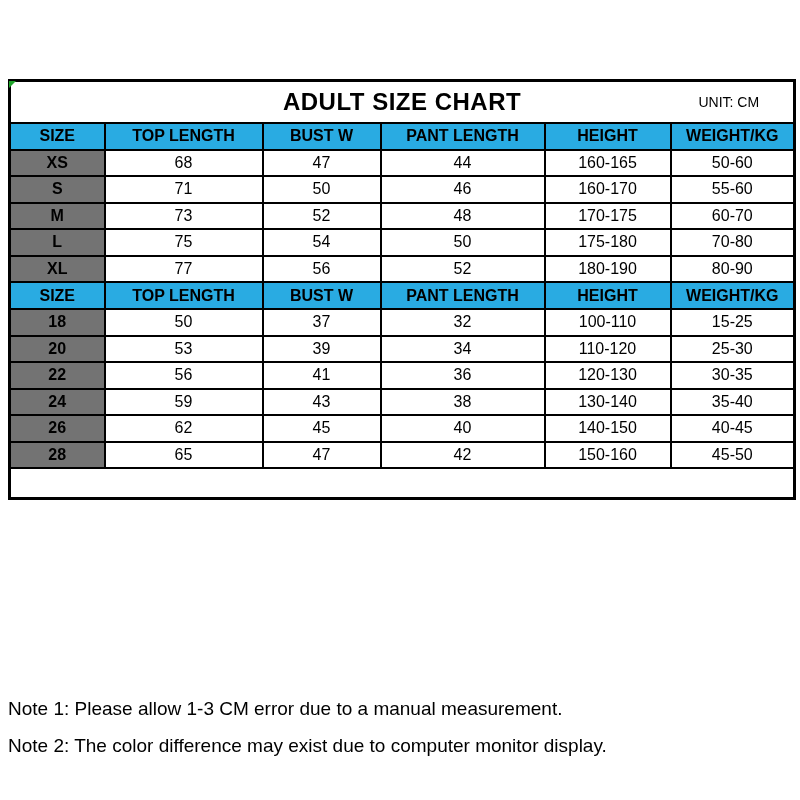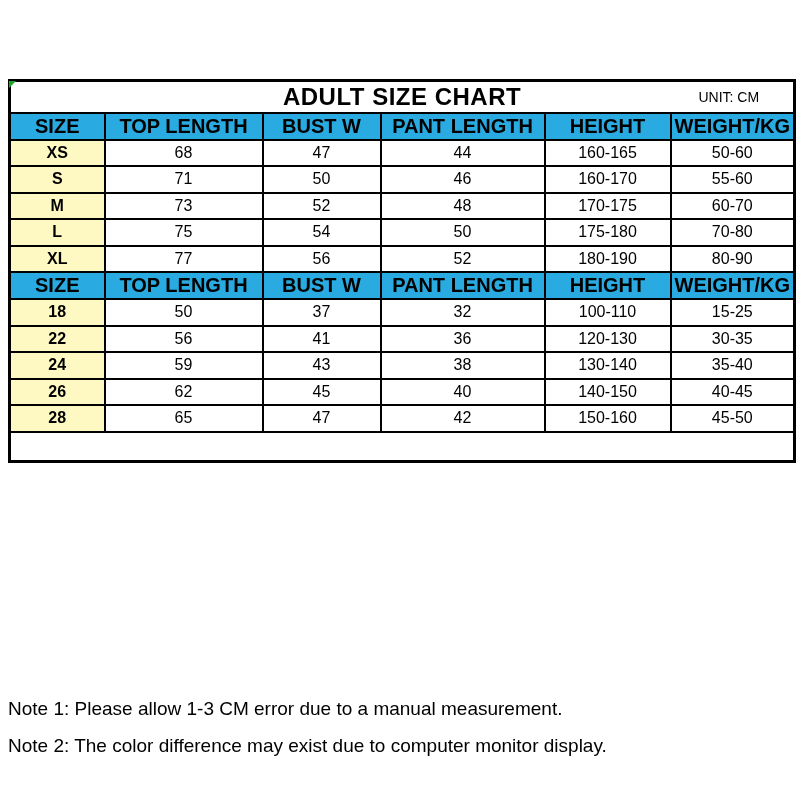--- a/index.html
+++ b/index.html
@@ -26,48 +26,48 @@
   }
   .sc td, .sc th {
     border: 2px solid #000;
     text-align: center;
     vertical-align: middle;
     overflow: hidden;
     white-space: nowrap;
     padding: 0;
   }
   .title-cell {
-    height: 32px;
+    height: 42px;
     font-size: 24px;
     font-weight: bold;
     letter-spacing: 0.5px;
     position: relative;
   }
   .title-cell.child { height: 34px; }
   .title-cell .unit {
     position: absolute;
     right: 34px; top: 50%;
     transform: translateY(-50%);
     font-size: 14px;
     font-weight: normal;
     letter-spacing: 0;
   }
   .hdr th {
     height: 27px;
     background: #29ABE2;
-    font-size: 20px;
+    font-size: 16px;
     font-weight: bold;
   }
   .r td {
     height: 26.5px;
     font-size: 16px;
     font-weight: normal;
   }
   .r td:first-child {
-    background: #fef9c3;
+    background: #737373;
     font-weight: bold;
   }
   .spacer-cell { height: 30px; }
   .notes {
     position: absolute;
     left: 8px; top: 690px;
     font-size: 19px;
     line-height: 37px;
   }
   .corner-artifact {
@@ -159,20 +159,28 @@
     </tr>
     <tr class="r">
           <td>18</td>
           <td>50</td>
           <td>37</td>
           <td>32</td>
           <td>100-110</td>
           <td>15-25</td>
         </tr>
     <tr class="r">
+          <td>20</td>
+          <td>53</td>
+          <td>39</td>
+          <td>34</td>
+          <td>110-120</td>
+          <td>25-30</td>
+        </tr>
+    <tr class="r">
           <td>22</td>
           <td>56</td>
           <td>41</td>
           <td>36</td>
           <td>120-130</td>
           <td>30-35</td>
         </tr>
     <tr class="r">
           <td>24</td>
           <td>59</td>

